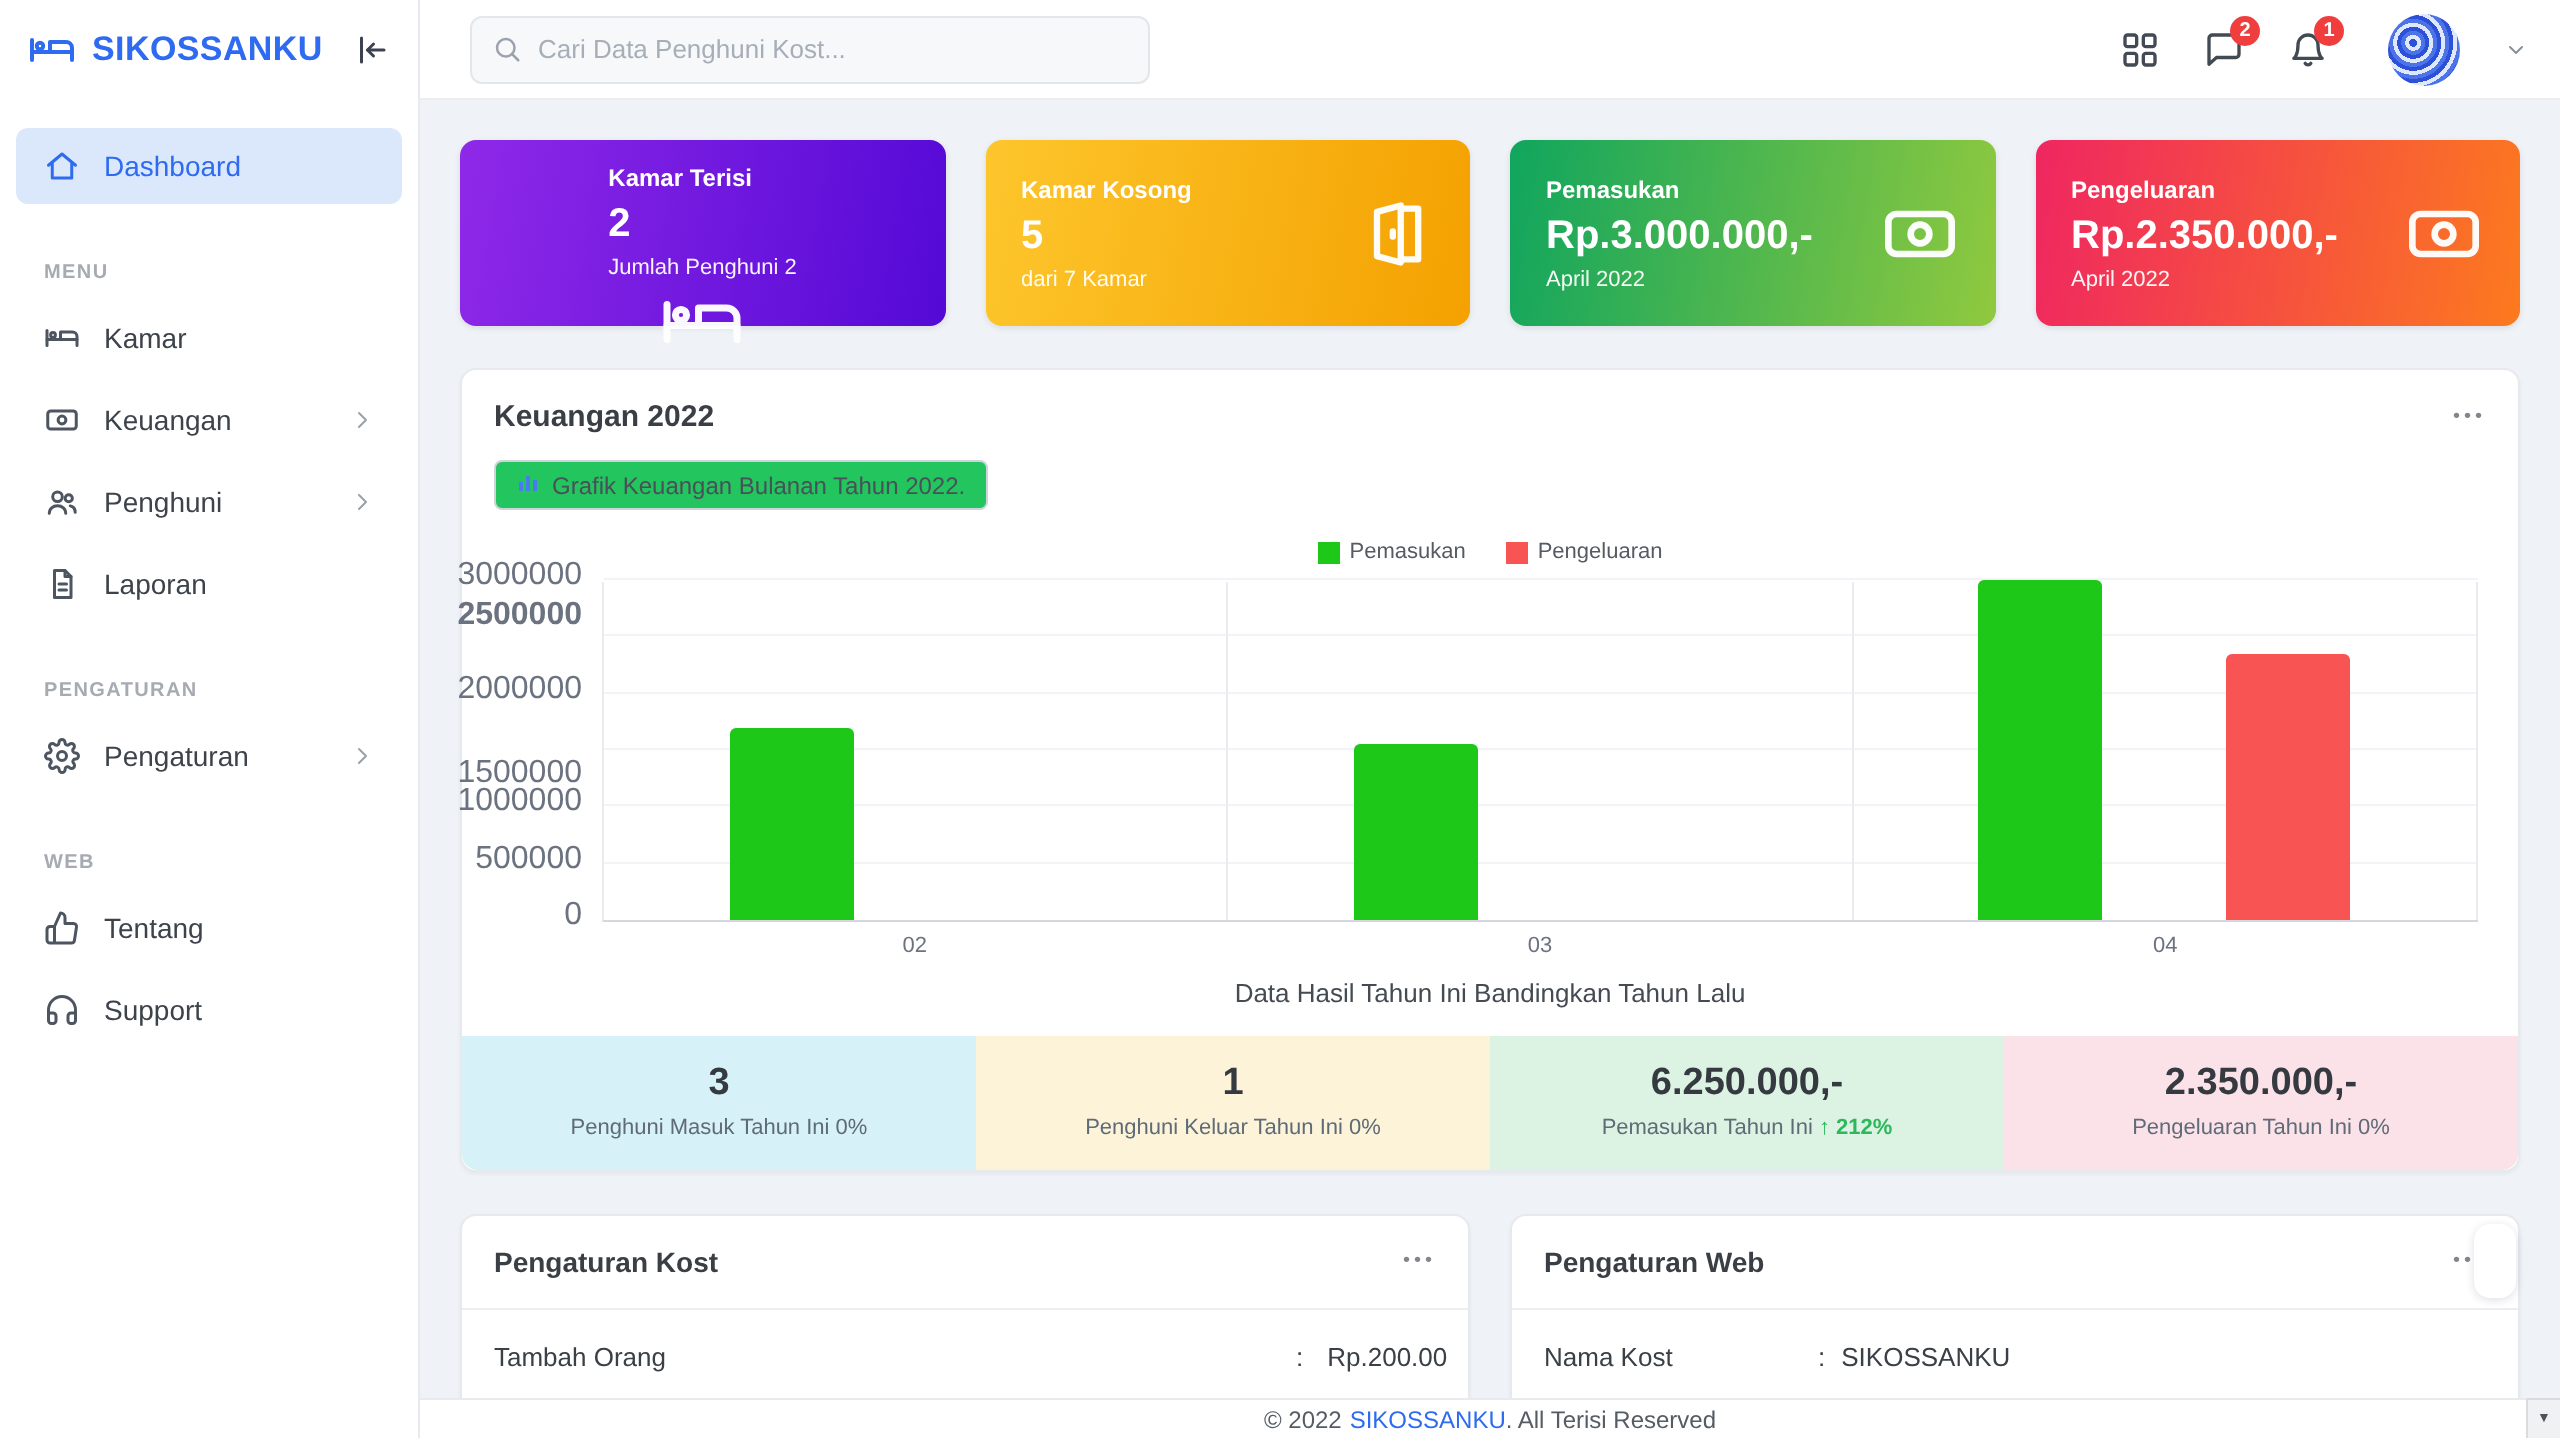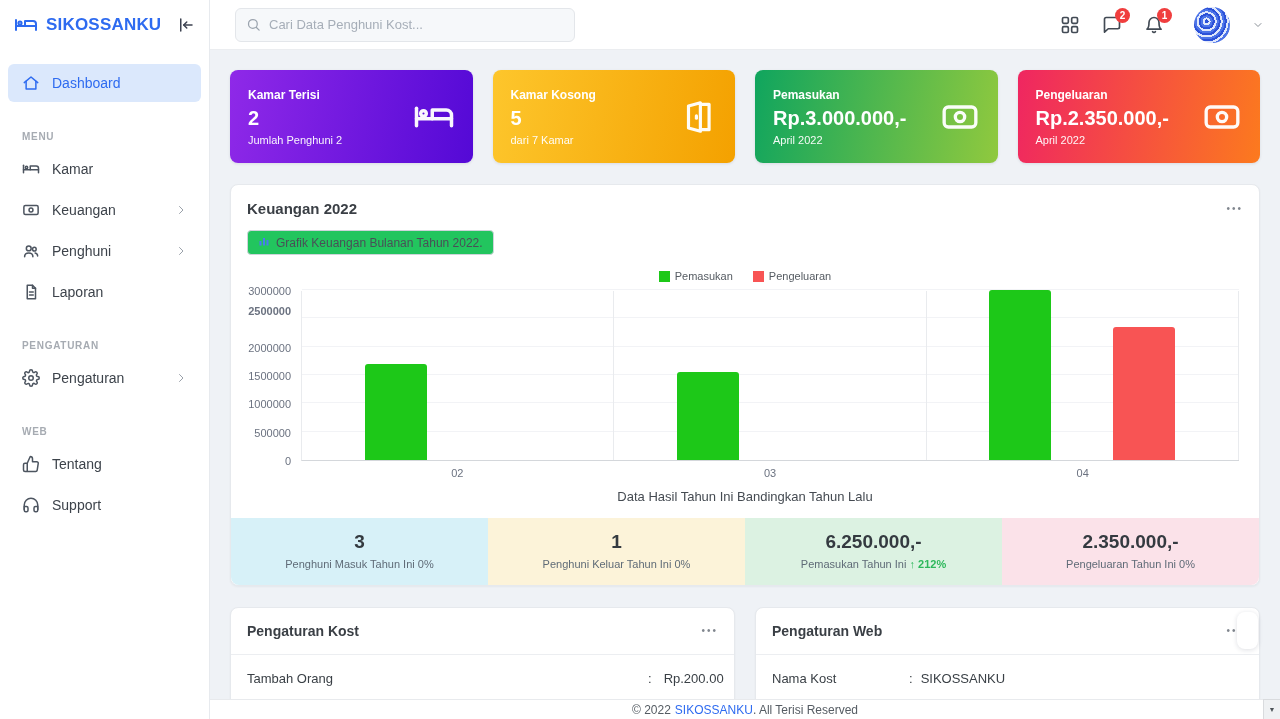--- a/index.html
+++ b/index.html
@@ -49,21 +49,21 @@
   .card-title { flex:1; font-size:15px; font-weight:700; color:#3a3f45; }
   .dots { color:#80868e; font-size:10px; letter-spacing:2px; cursor:pointer; line-height:1; }
 
   .pill { display:inline-flex; align-items:center; gap:6px; margin:13px 0 0 16px; border:1px solid #ced4da; border-radius:4px; background:#22c55e; padding:4px 10px; font-size:12px; color:#495057; }
   .legend { display:flex; justify-content:center; gap:20px; margin-top:15px; }
   .legend-item { display:flex; align-items:center; gap:5px; font-size:11px; color:#555b62; cursor:pointer; }
   .swatch { width:11px; height:11px; display:inline-block; }
 
   .chart-row { display:flex; margin-right:20px; }
   .y-axis { width:70px; flex:none; position:relative; height:170px; }
-  .ytick { position:absolute; right:10px; font-size:11px; color:#6b7280; }
+  .ytick { position:absolute; right:10px; font-size:16px; color:#6b7280; }
   .y-axis-spacer { width:70px; flex:none; }
   .plot { flex:1; display:flex; position:relative; height:170px; margin-top:9px; border-left:1px solid #e9ebee; border-bottom:1px solid #d4d7db; }
   .y-axis { margin-top:9px; }
   .hgrid { position:absolute; left:0; right:0; height:1px; background:#f2f3f6; }
   .cat-cell { flex:1; display:flex; align-items:flex-end; justify-content:center; gap:62px; border-right:1px solid #e9ebee; position:relative; z-index:1; }
   .bar { width:62px; border-radius:3px 3px 0 0; }
   .x-axis { flex:1; display:flex; }
   .xtick { flex:1; text-align:center; font-size:11px; color:#6b7280; padding-top:6px; }
   .caption { text-align:center; font-size:13px; color:#454b52; margin:10px 0 14px; }
 
@@ -255,21 +255,21 @@
         <svg class="ic" width="12" height="12" viewBox="0 0 24 24">
           <path d="M6 9l6 6 6-6"></path>
         </svg>
       </span>
   </div>
 </div>
 
 <div class="main">
 
   <div class="stats">
-    <div class="stat-card" style="background: linear-gradient(100deg, rgb(143, 41, 232) 0%, rgb(84, 9, 214) 100%);">
+    <div class="stat-card" style="background: linear-gradient(100deg, rgb(143, 41, 232) 0%, rgb(84, 9, 214) 100%); flex-direction: column;">
       <div class="stat-text">
         <div class="stat-title">Kamar Terisi</div>
         <div class="stat-value">2</div>
         <div class="stat-sub">Jumlah Penghuni 2</div>
       </div>
       <span class="stat-icon">
           <svg class="ic" width="42" height="42" viewBox="0 0 24 24" stroke-width="1.8">
             <path d="M2 17V7"></path>
             <path d="M2 13h20v4"></path>
             <path d="M22 13v-2a3 3 0 0 0-3-3h-8v5"></path>
@@ -340,21 +340,21 @@
         <span class="legend-item">
           <span class="swatch" style="background: rgb(248, 84, 84);"></span>
           <span>Pengeluaran</span>
         </span>
       </div>
     <div class="chart-row">
       <div class="y-axis">
           <span class="ytick" style="bottom: -6px;">0</span>
           <span class="ytick" style="bottom: 22.3333px;">500000</span>
           <span class="ytick" style="bottom: 50.6667px;">1000000</span>
-          <span class="ytick" style="bottom: 79px;">1500000</span>
+          <span class="ytick" style="bottom: 65px;">1500000</span>
           <span class="ytick" style="bottom: 107.333px;">2000000</span>
           <span class="ytick" style="bottom: 144px; font-weight: bold;">2500000</span>
           <span class="ytick" style="bottom: 164px;">3000000</span>
         </div>
       <div class="plot">
           <div class="hgrid" style="bottom: 28.3333px;"></div>
           <div class="hgrid" style="bottom: 56.6667px;"></div>
           <div class="hgrid" style="bottom: 85px;"></div>
           <div class="hgrid" style="bottom: 113.333px;"></div>
           <div class="hgrid" style="bottom: 141.667px;"></div>

